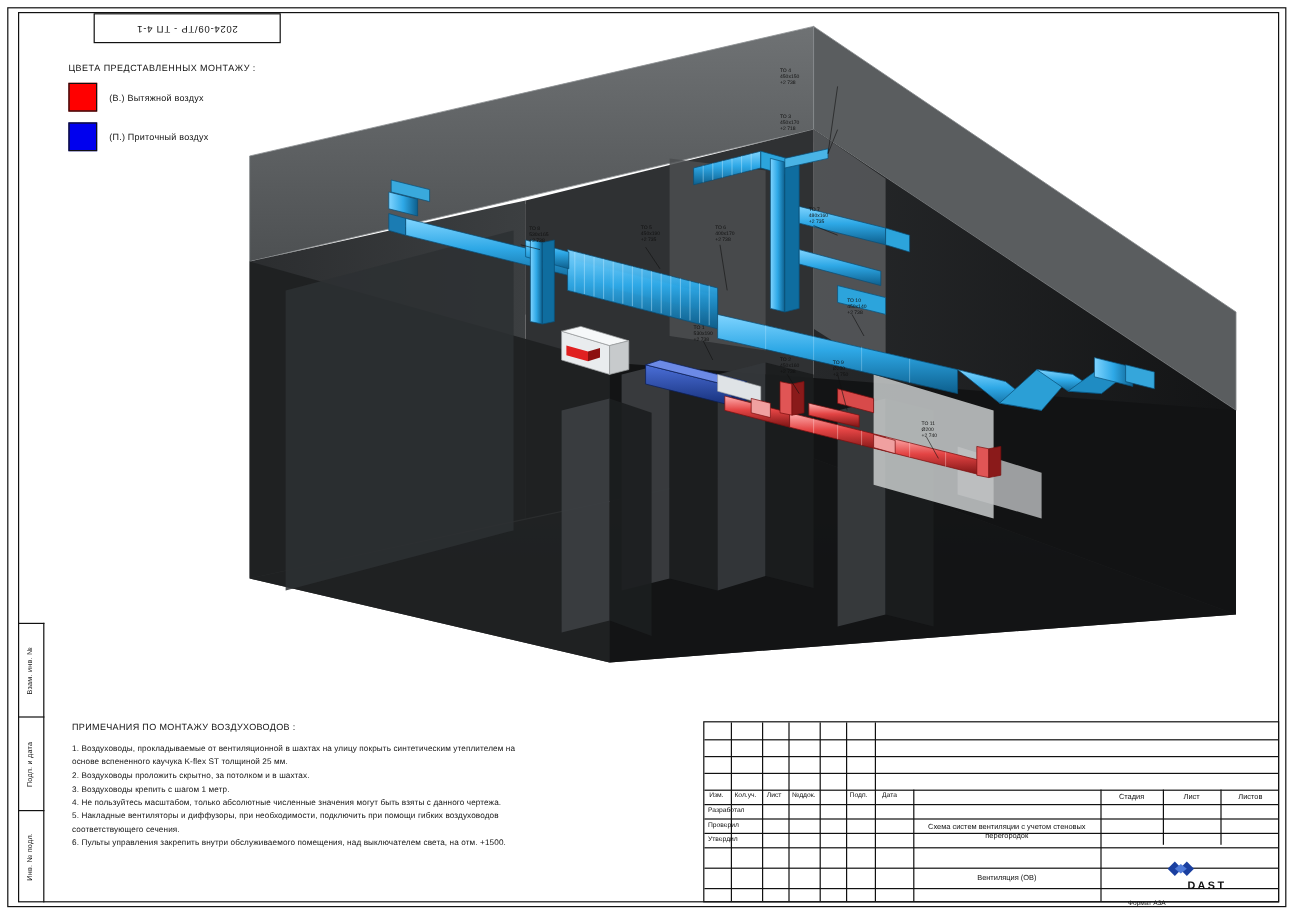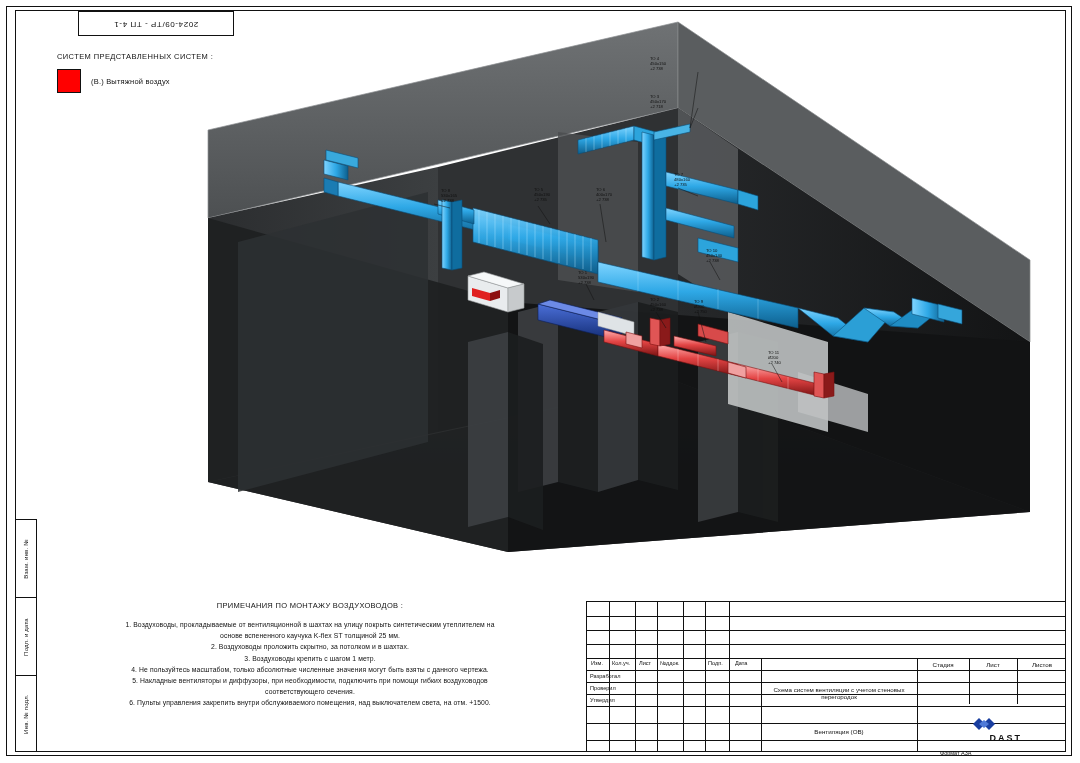--- a/index.html
+++ b/index.html
@@ -22,21 +22,21 @@
              font-size:8px;color:#111;white-space:nowrap;letter-spacing:.6px;}
 
   
   .legend{position:absolute;left:57px;top:52px;width:240px;}
   .legend .ttl{font-size:7.5px;color:#111;letter-spacing:.4px;margin-bottom:8px;}
   .legend .row{display:flex;align-items:center;margin-bottom:9px;}
   .legend .sw{width:22px;height:22px;border:1px solid #111;}
   .legend .lbl{font-size:7.5px;color:#111;margin-left:10px;letter-spacing:.2px;text-align:center;}
 
   
-  .notes{position:absolute;left:60px;top:601px;width:500px;text-align:center;}
+  .notes{position:absolute;left:60px;top:601px;width:500px;}
   .notes .h{font-size:7.5px;color:#111;letter-spacing:.3px;margin-bottom:9px;}
   .notes .l{font-size:6.8px;color:#111;line-height:11.2px;letter-spacing:.1px;}
 
   
   .stamp{position:absolute;left:586px;top:601px;width:480px;height:151px;border:1px solid #111;box-sizing:border-box;}
   .stamp .hl{position:absolute;left:0;right:0;border-top:1px solid #111;}
   .stamp .vl{position:absolute;top:0;bottom:0;border-left:1px solid #111;}
   .stamp .cl{position:absolute;font-size:5.6px;color:#111;white-space:nowrap;}
   .stamp .cc{position:absolute;font-size:6.2px;color:#111;text-align:center;}
   .stamp .lbl{position:absolute;font-size:5.6px;color:#111;}
@@ -71,24 +71,28 @@
     </div>
     <div class="cell" style="top:78px;height:78px;">
       <span class="vtext">Подп. и дата</span>
     </div>
     <div class="cell" style="top:156px;height:77px;">
       <span class="vtext">Инв. № подл.</span>
     </div>
   </div>
 
   <div class="legend">
-    <div class="ttl">СИСТЕМ ПРЕДСТАВЛЕННЫХ СИСТЕМ :</div>
+    <div class="ttl">ЦВЕТА ПРЕДСТАВЛЕННЫХ МОНТАЖУ :</div>
     <div class="row">
       <div class="sw" style="background:#ff0000"></div>
       <div class="lbl">(В.) Вытяжной воздух</div>
+    </div>
+    <div class="row">
+      <div class="sw" style="background:#0000ee"></div>
+      <div class="lbl">(П.) Приточный воздух</div>
     </div>
   </div>
 
   <div class="model">
     <svg width="1028" height="580" viewBox="0 0 1028 580">
       <defs>
         <linearGradient id="gSlab" x1="0" y1="0" x2="0" y2="1">
           <stop offset="0" stop-color="#6f7274"></stop>
             <stop offset="1" stop-color="#4d5052"></stop>
         </linearGradient>

